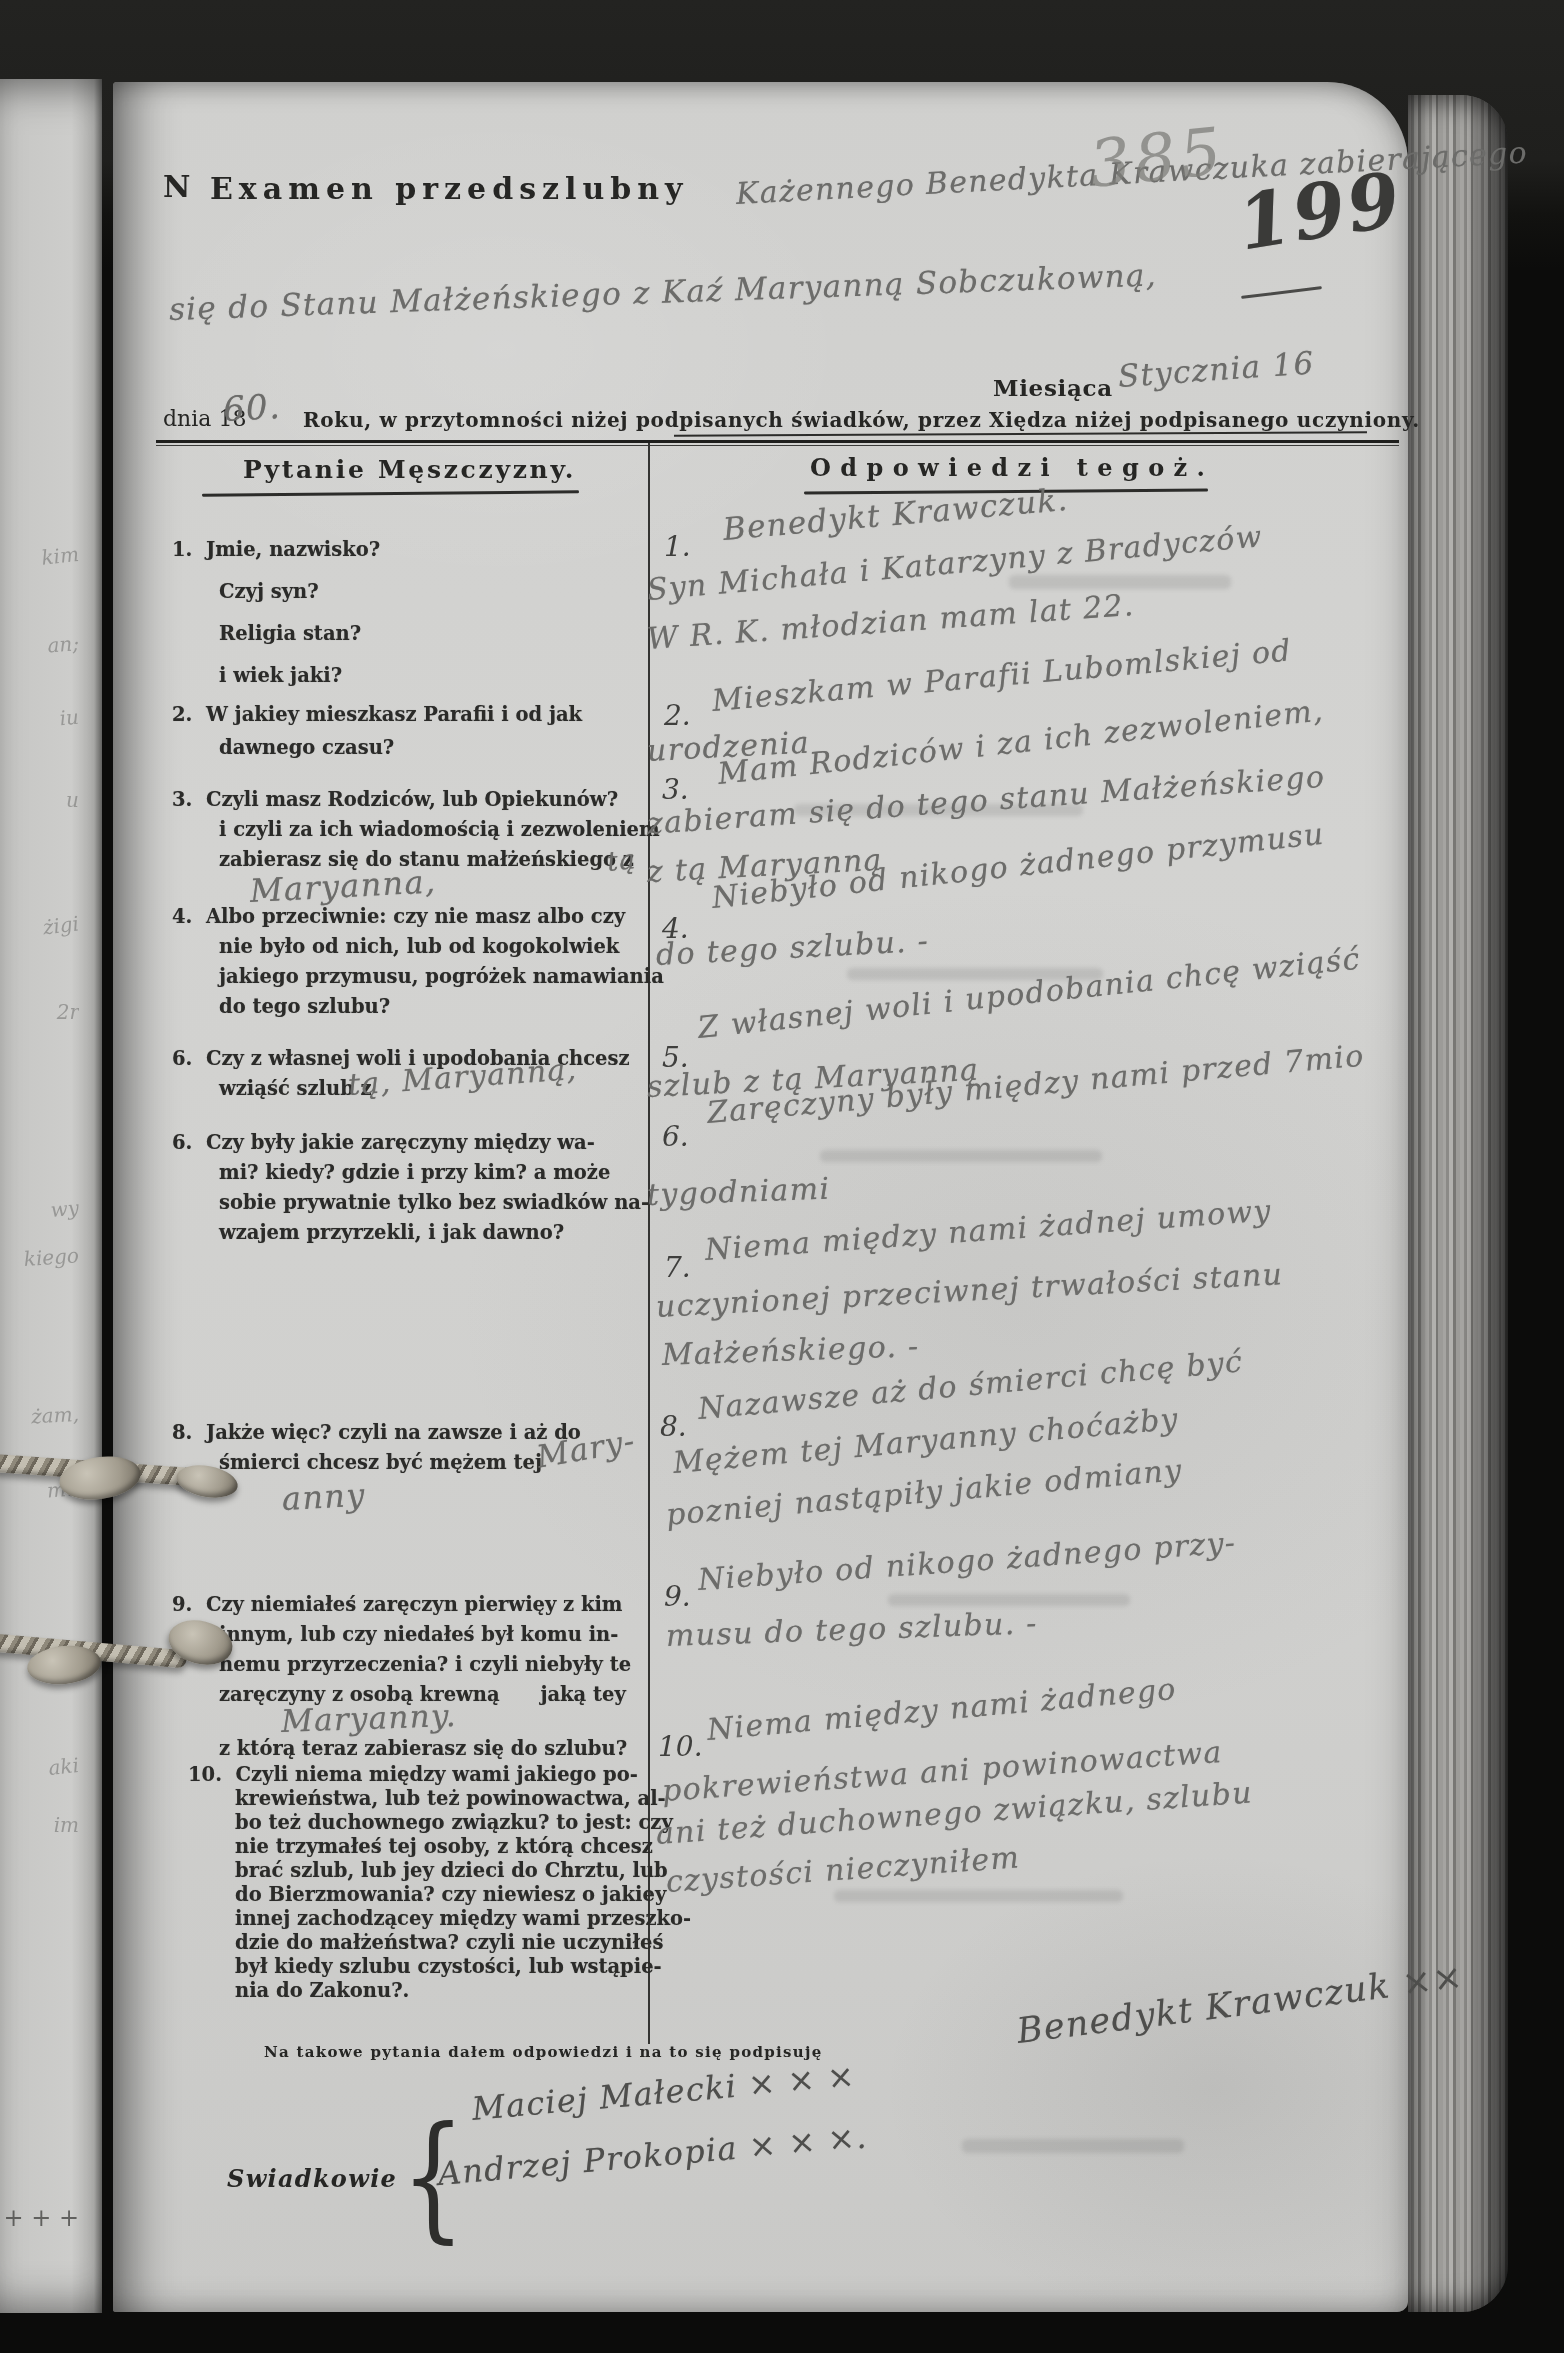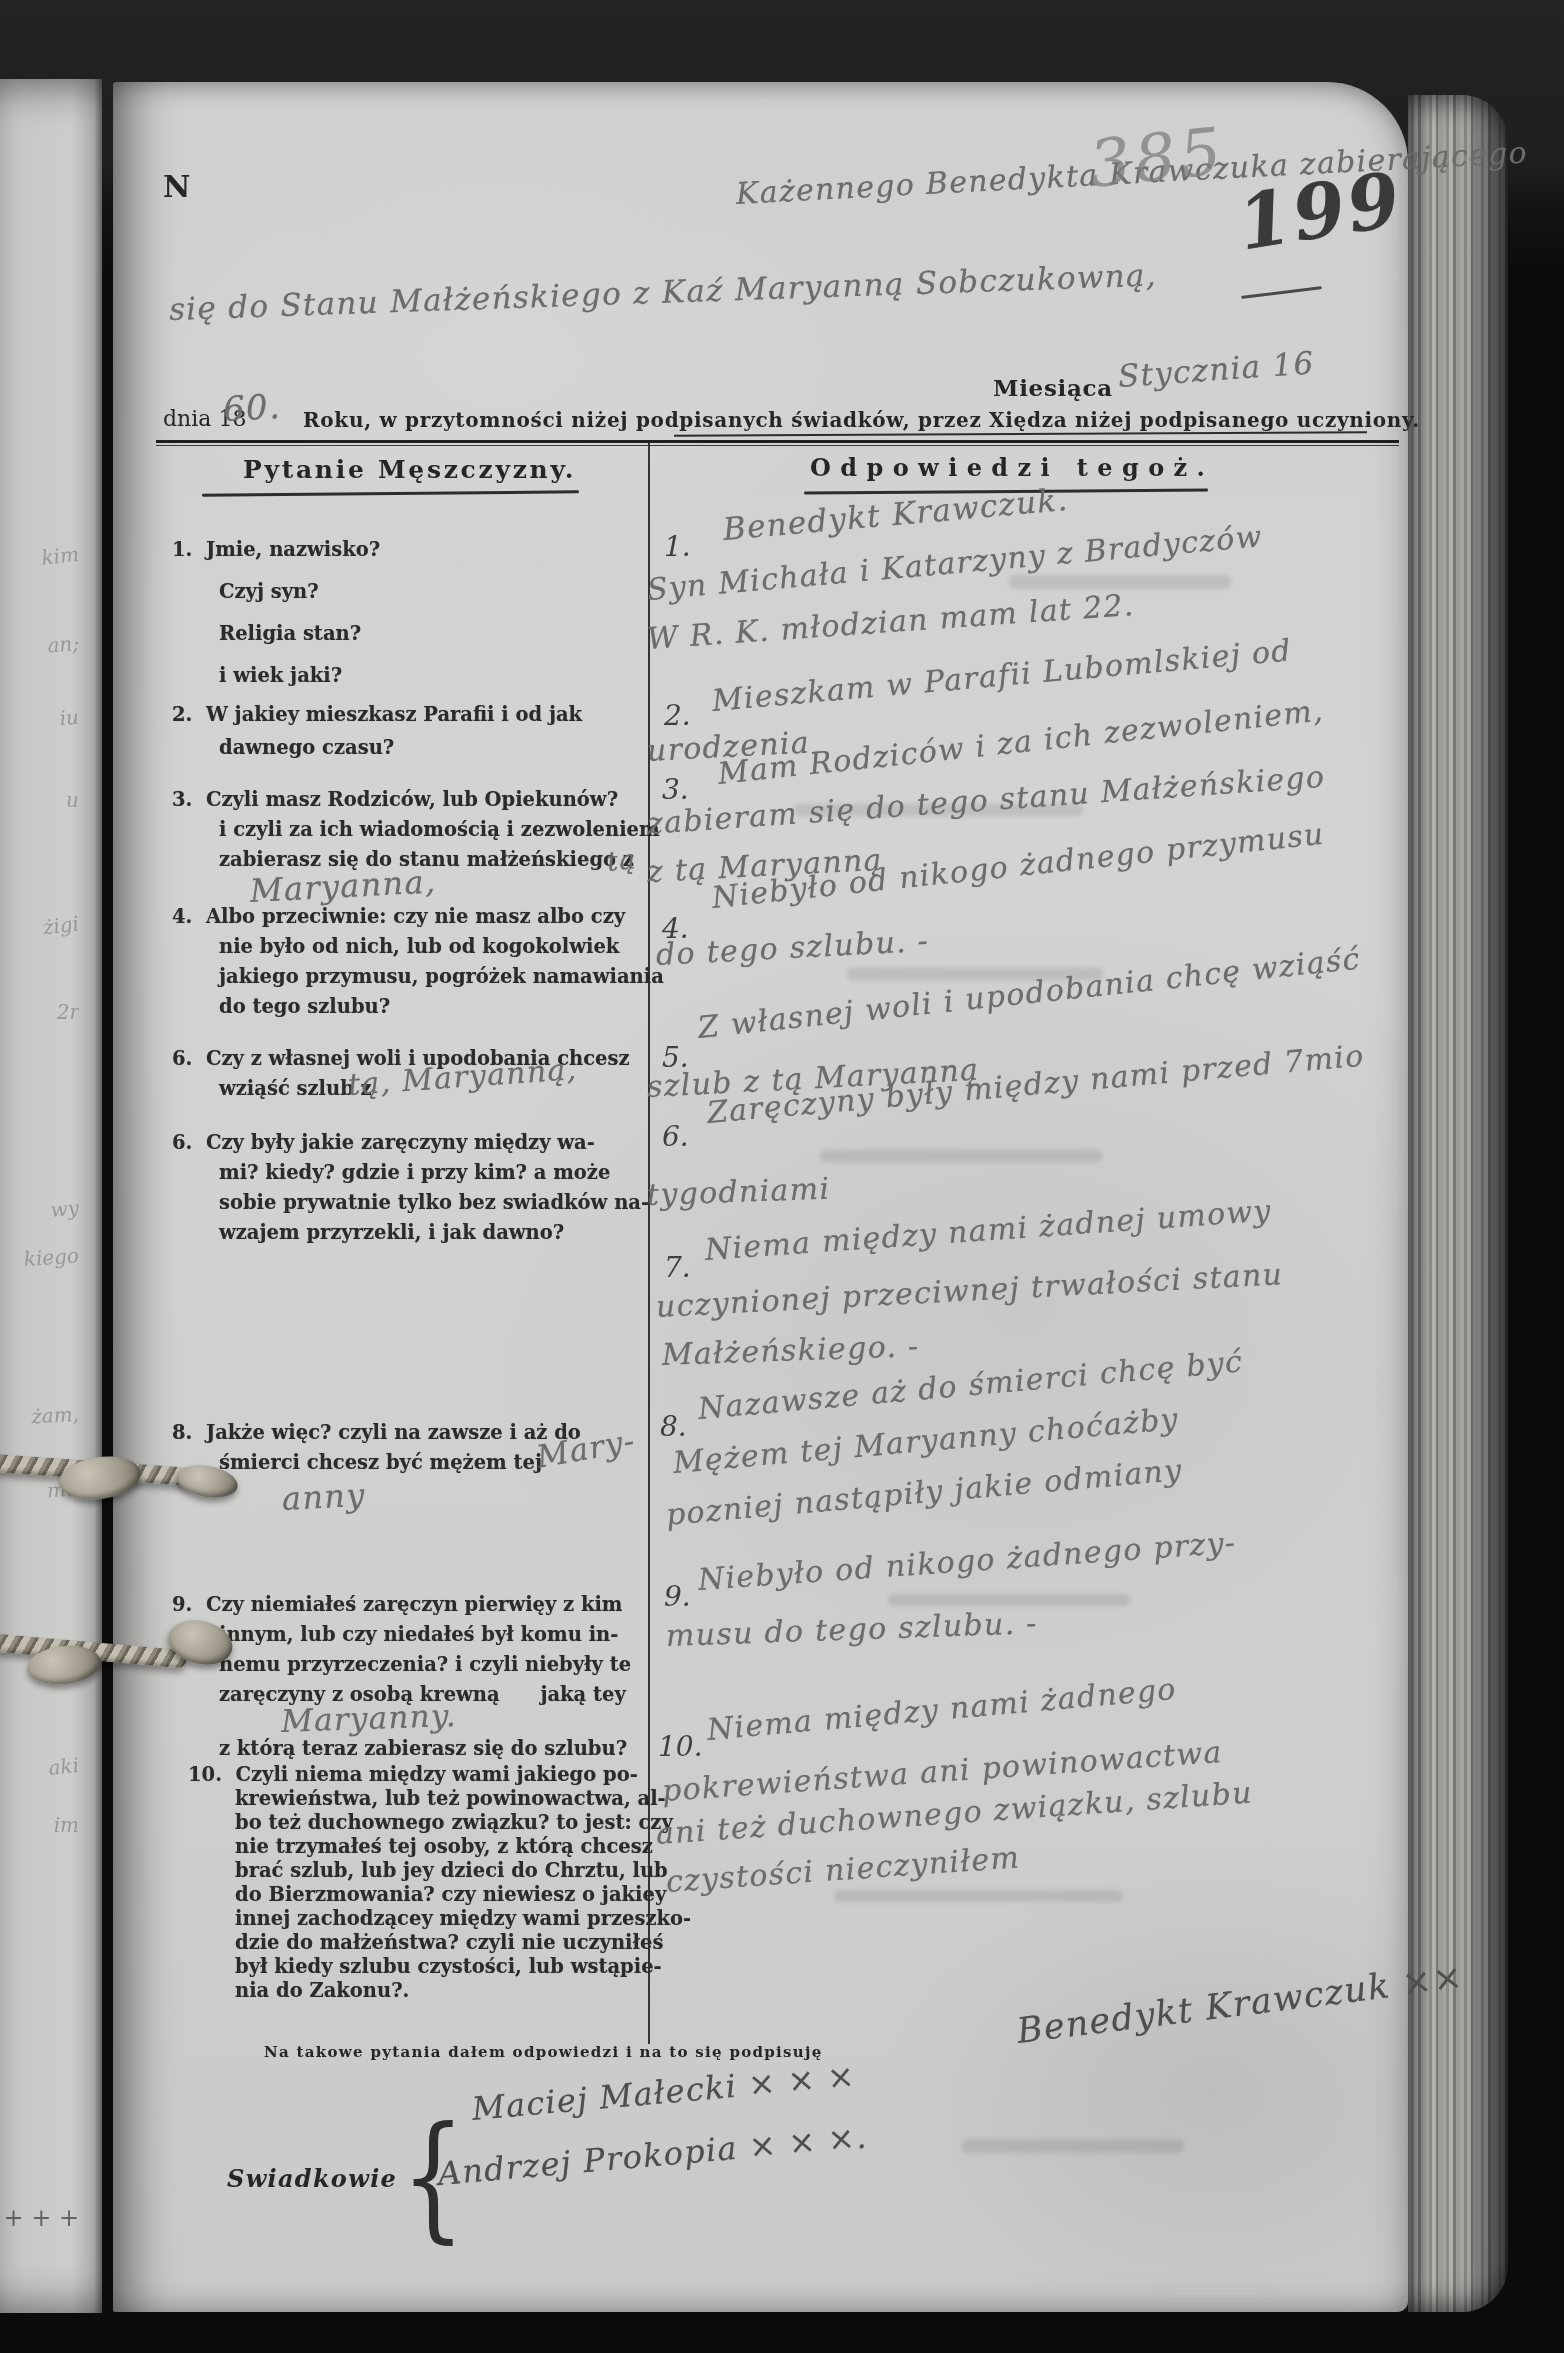--- a/index.html
+++ b/index.html
@@ -76,20 +76,21 @@
 
   <div class="abs bleed" style="left:1009px;top:575px;width:222px;height:13.5px;"></div>
   <div class="abs bleed" style="left:794px;top:804px;width:289px;height:12px;"></div>
   <div class="abs bleed" style="left:847px;top:968px;width:256px;height:12px;"></div>
   <div class="abs bleed" style="left:820px;top:1150px;width:282px;height:12px;"></div>
   <div class="abs bleed" style="left:888px;top:1594px;width:242px;height:12px;"></div>
   <div class="abs bleed" style="left:834px;top:1890px;width:289px;height:12px;"></div>
   <div class="abs bleed" style="left:962px;top:2139px;width:222px;height:13.5px;"></div>
 
   <span class="abs printed" style="left:163px;top:169px;font-size:30px;font-weight:bold;">N</span>
+  <span class="abs printed" style="left:210px;top:171px;font-size:30px;font-weight:bold;letter-spacing:6px;">Examen przedszlubny</span>
   <span class="abs hw" style="left:736px;top:176px;font-size:30px;transform:rotate(-3deg);">Każennego Benedykta Krawczuka zabierającego</span>
   <span class="abs hw" style="left:169px;top:291px;font-size:31px;transform:rotate(-2deg);">się do Stanu Małżeńskiego z Kaź Maryanną Sobczukowną,</span>
 
   <span class="abs" style="left:1089px;top:120px;font-size:65px;font-style:italic;color:rgba(125,125,122,.75);letter-spacing:4px;transform:rotate(-6deg);">385</span>
   <span class="abs hw hw-dark" style="left:1239px;top:180px;font-size:75px;font-weight:bold;letter-spacing:2.7px;transform:rotate(-9deg);color:#3a3a38;">199</span>
   <div class="abs" style="left:1241px;top:291px;width:81px;height:2.7px;background:#4a4a48;transform:rotate(-7deg);border-radius:1.3px;"></div>
 
   <span class="abs printed" style="left:993px;top:374px;font-size:23px;font-weight:bold;letter-spacing:0.7px;">Miesiąca</span>
   <span class="abs hw" style="left:1118px;top:358px;font-size:31px;transform:rotate(-4deg);">Stycznia 16</span>
 

